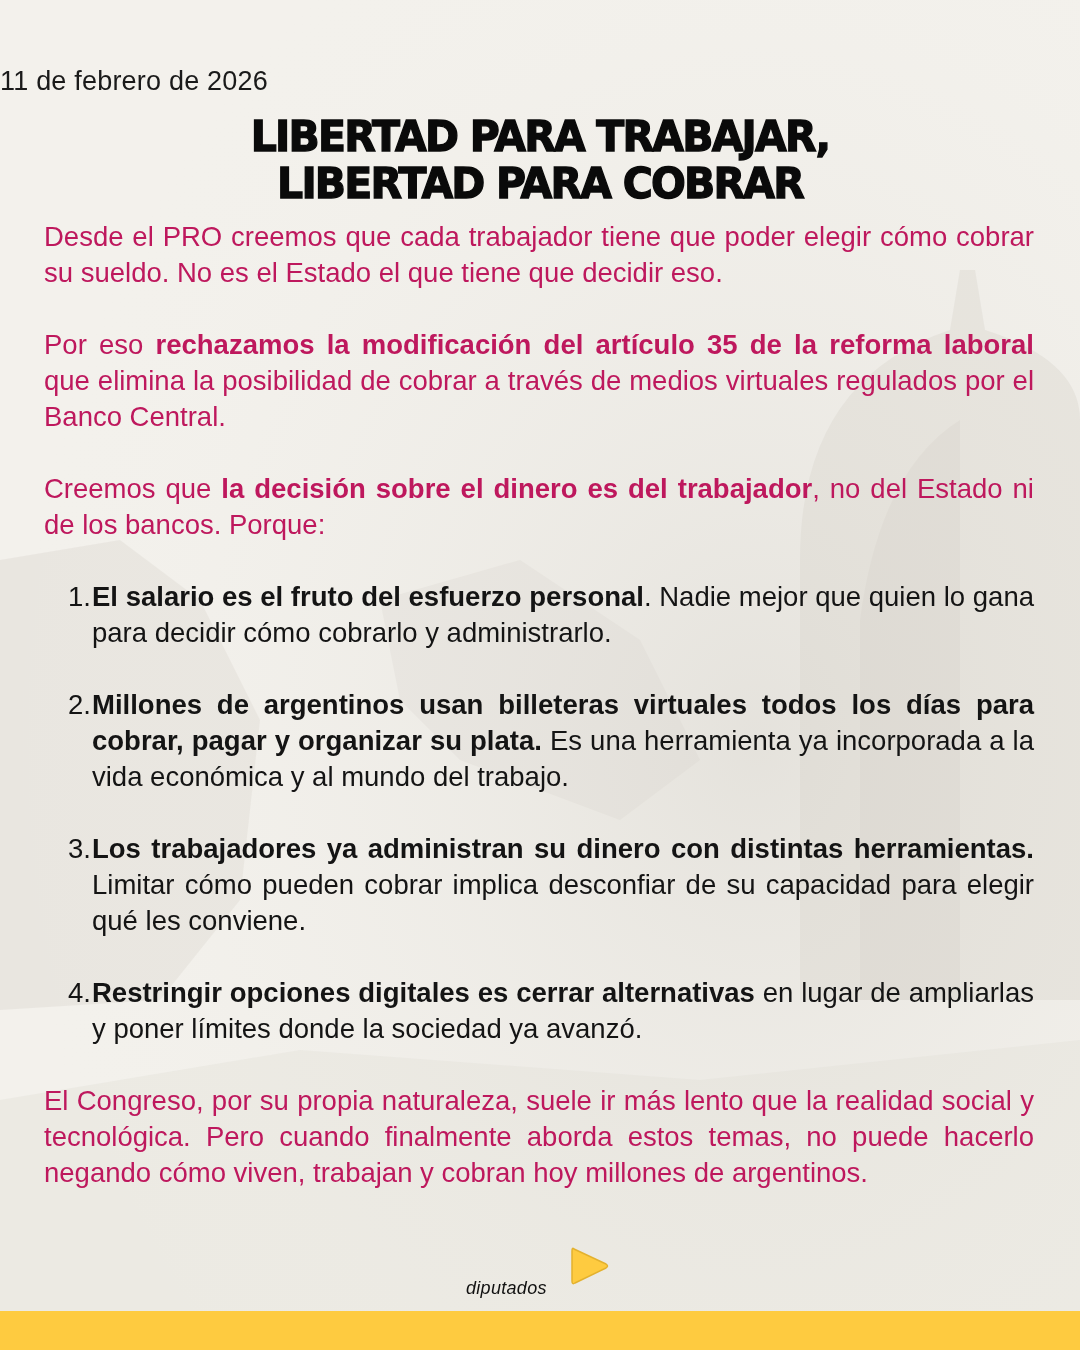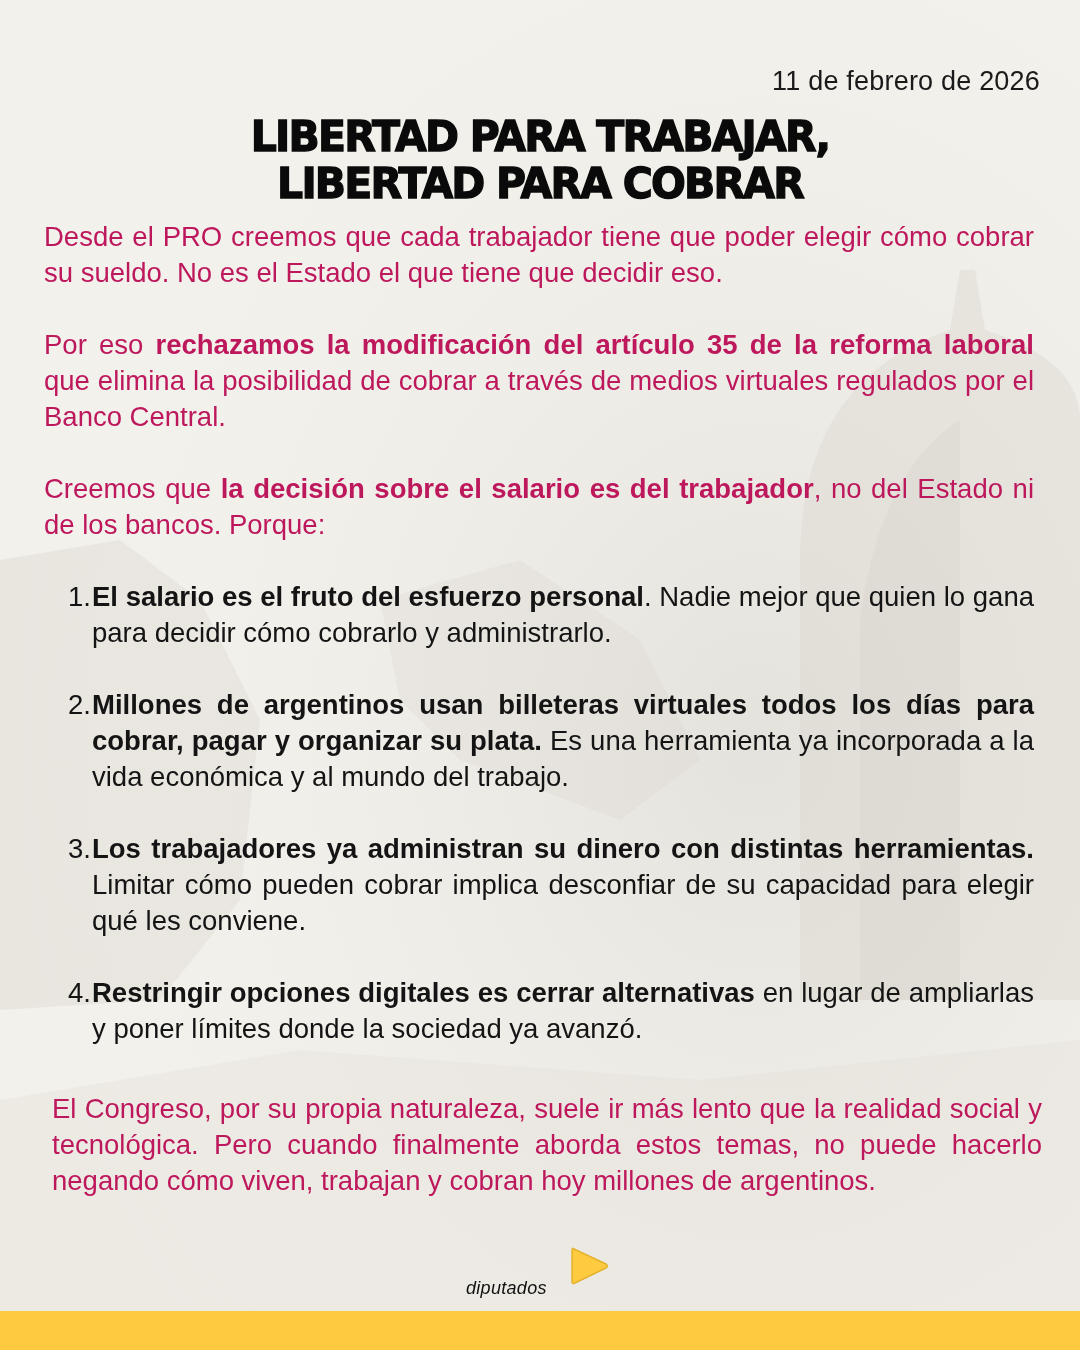--- a/index.html
+++ b/index.html
@@ -6,21 +6,21 @@
   body {
     width: 1080px; height: 1350px; overflow: hidden;
     background: #f3f1ec;
     font-family: "Liberation Sans", "DejaVu Sans", sans-serif;
     color: #141414;
     position: relative;
   }
   .bg-art { position: absolute; inset: 0; z-index: 0; pointer-events: none; }
   .content { position: relative; z-index: 1; }
   .date {
-    position: absolute; top: 66px; left: 0; width: 1040px; text-align: right;
+    position: absolute; top: 66px; left: 0; width: 1040px; text-align: left;
     font-size: 27px; font-weight: 400; color: #1a1a1a; letter-spacing: 0.2px;
   }
   .title {
     position: absolute; top: 114px; left: 0; width: 1080px; text-align: center;
     font-family: "DejaVu Sans", sans-serif;
     font-weight: 900; font-size: 41px; line-height: 46px;
     letter-spacing: -1.8px; color: #0a0a0a;
     transform: scaleY(1.04);
   }
   .title span { display: block; font-weight: bold; -webkit-text-stroke: 1.3px #0a0a0a; }
@@ -90,42 +90,42 @@
 
   <div class="title">
     <span>LIBERTAD PARA TRABAJAR,</span>
     <span>LIBERTAD PARA COBRAR</span>
   </div>
 
   <p class="body-text p1" style="margin:0">Desde el PRO creemos que cada trabajador tiene que poder elegir cómo cobrar su sueldo. No es el Estado el que tiene que decidir eso.</p>
 
   <p class="body-text p2" style="margin:0"><span>Por eso </span><b>rechazamos la modificación del artículo 35 de la reforma laboral</b><span> que elimina la posibilidad de cobrar a través de medios virtuales regulados por el Banco Central.</span></p>
 
-  <p class="body-text p3" style="margin:0"><span>Creemos que </span><b>la decisión sobre el salario es del trabajador</b><span>, no del Estado ni de los bancos. Porque:</span></p>
+  <p class="body-text p3" style="margin:0"><span>Creemos que </span><b>la decisión sobre el dinero es del trabajador</b><span>, no del Estado ni de los bancos. Porque:</span></p>
 
   <div class="list">
     <div class="li li1">
       <span class="num">1.</span>
       <div class="txt"><b>El salario es el fruto del esfuerzo personal</b><span>. Nadie mejor que quien lo gana para decidir cómo cobrarlo y administrarlo.</span></div>
     </div>
     <div class="li li2">
       <span class="num">2.</span>
       <div class="txt"><b>Millones de argentinos usan billeteras virtuales todos los días para cobrar, pagar y organizar su plata.</b><span> Es una herramienta ya incorporada a la vida económica y al mundo del trabajo.</span></div>
     </div>
     <div class="li li3">
       <span class="num">3.</span>
       <div class="txt"><b>Los trabajadores ya administran su dinero con distintas herramientas.</b><span> Limitar cómo pueden cobrar implica desconfiar de su capacidad para elegir qué les conviene.</span></div>
     </div>
     <div class="li li4">
       <span class="num">4.</span>
       <div class="txt"><b>Restringir opciones digitales es cerrar alternativas</b><span> en lugar de ampliarlas y poner límites donde la sociedad ya avanzó.</span></div>
     </div>
   </div>
 
-  <p class="body-text p5" style="margin:8px">El Congreso, por su propia naturaleza, suele ir más lento que la realidad social y tecnológica. Pero cuando finalmente aborda estos temas, no puede hacerlo negando cómo viven, trabajan y cobran hoy millones de argentinos.</p>
+  <p class="body-text p5" style="margin:0">El Congreso, por su propia naturaleza, suele ir más lento que la realidad social y tecnológica. Pero cuando finalmente aborda estos temas, no puede hacerlo negando cómo viven, trabajan y cobran hoy millones de argentinos.</p>
 
   <div class="logo">
     <span class="logo-sub">diputados</span>
     <svg class="logo-play" width="44" height="44" viewBox="0 0 44 44">
       <path d="M6 5 Q4 3 4 7 L4 37 Q4 41 7 39 L38 24 Q41 22 38 20 Z" fill="#fecb40" stroke="#e3b12e" stroke-width="1.5" stroke-linejoin="round"></path>
     </svg>
   </div>
 
 </div>
 

